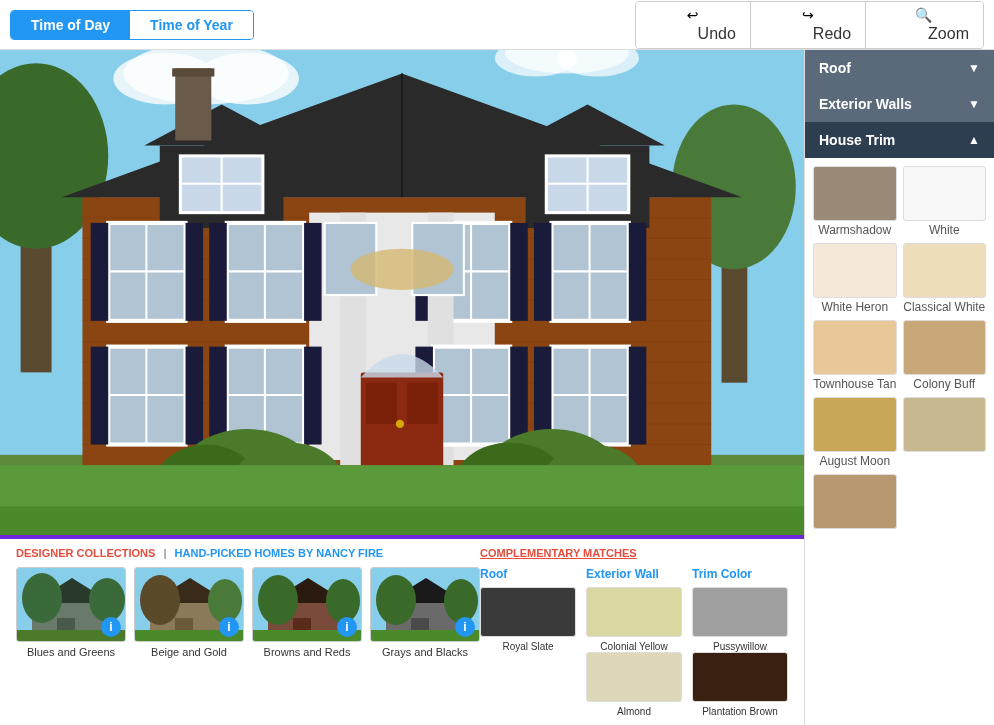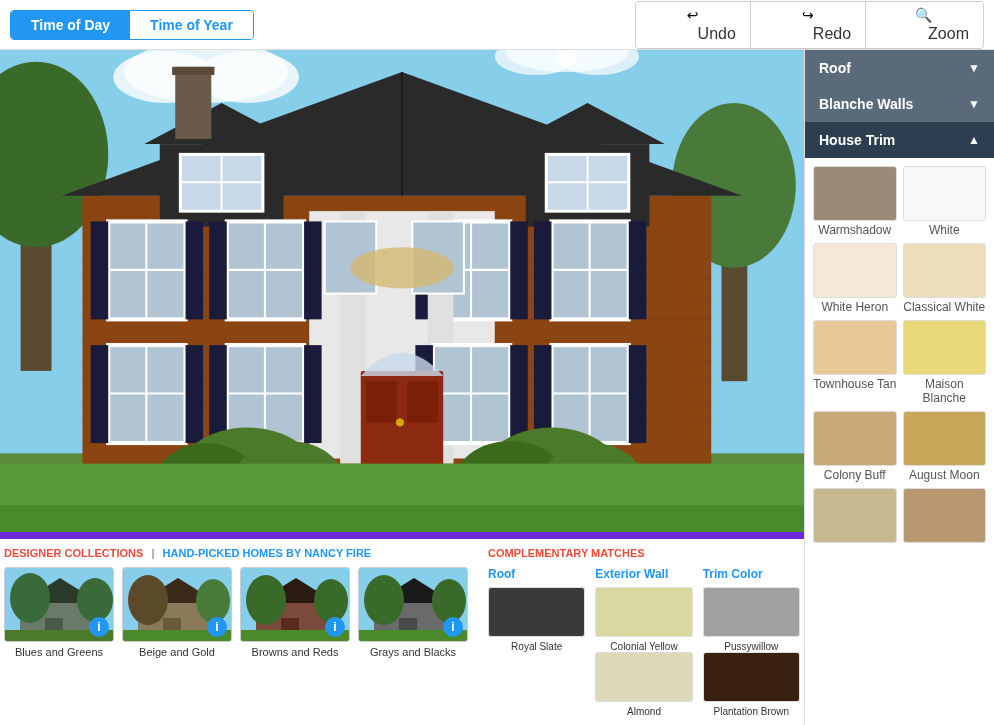--- a/index.html
+++ b/index.html
@@ -76,24 +76,23 @@
 
     .house-image-container {
       position: relative;
       flex: 1;
       overflow: hidden;
     }
 
     
     .bottom-panel {
       background: #fff;
-      padding: 8px 4px;
-      border-top: 7px solid #6d28d9;
-      display: flex;
-      gap: 20px;
+      padding: 8px 16px;
+      border-top: 4px solid #6d28d9;
+      display: flex;
     }
 
     .designer-section {
       flex: 1;
     }
     .designer-title {
       font-size: 11px;
       font-weight: bold;
       margin-bottom: 8px;
     }
@@ -144,20 +143,21 @@
 
     
     .comp-section {
       width: 370px;
     }
     .comp-title {
       font-size: 11px;
       font-weight: bold;
       color: #e74c3c;
       margin-bottom: 8px;
+      text-decoration: underline;
     }
     .comp-columns {
       display: flex;
       gap: 10px;
     }
     .comp-col {
       flex: 1;
     }
     .comp-col-title {
       font-size: 12px;
@@ -511,21 +511,21 @@
 
     </div>
   </div>
 
   <div class="right-sidebar">
     <div class="sidebar-header">
       <span>Roof</span>
       <span class="chevron">▼</span>
     </div>
     <div class="sidebar-header">
-      <span>Blanche Walls</span>
+      <span>Exterior Walls</span>
       <span class="chevron">▼</span>
     </div>
     <div class="sidebar-header active">
       <span>House Trim</span>
       <span class="chevron">▲</span>
     </div>
     <div class="color-swatches">
       <div class="swatch-item">
         <div class="swatch-color" style="background:#9b8a78;"></div>
         <div class="swatch-label">Warmshadow</div>
@@ -540,24 +540,20 @@
       </div>
       <div class="swatch-item">
         <div class="swatch-color" style="background:#edddb8;"></div>
         <div class="swatch-label">Classical White</div>
       </div>
       <div class="swatch-item">
         <div class="swatch-color" style="background:#e8c898;"></div>
         <div class="swatch-label">Townhouse Tan</div>
       </div>
       <div class="swatch-item">
-        <div class="swatch-color" style="background:#e8d878;"></div>
-        <div class="swatch-label">Maison Blanche</div>
-      </div>
-      <div class="swatch-item">
         <div class="swatch-color" style="background:#c8a878;"></div>
         <div class="swatch-label">Colony Buff</div>
       </div>
       <div class="swatch-item">
         <div class="swatch-color" style="background:#c8a858;"></div>
         <div class="swatch-label">August Moon</div>
       </div>
       <div class="swatch-item">
         <div class="swatch-color" style="background:#c8b890;"></div>
         <div class="swatch-label"></div>

